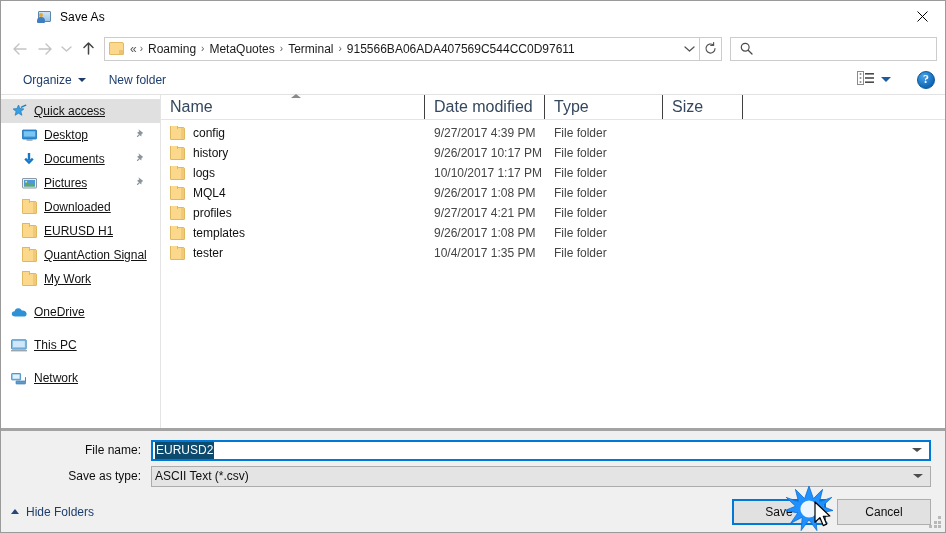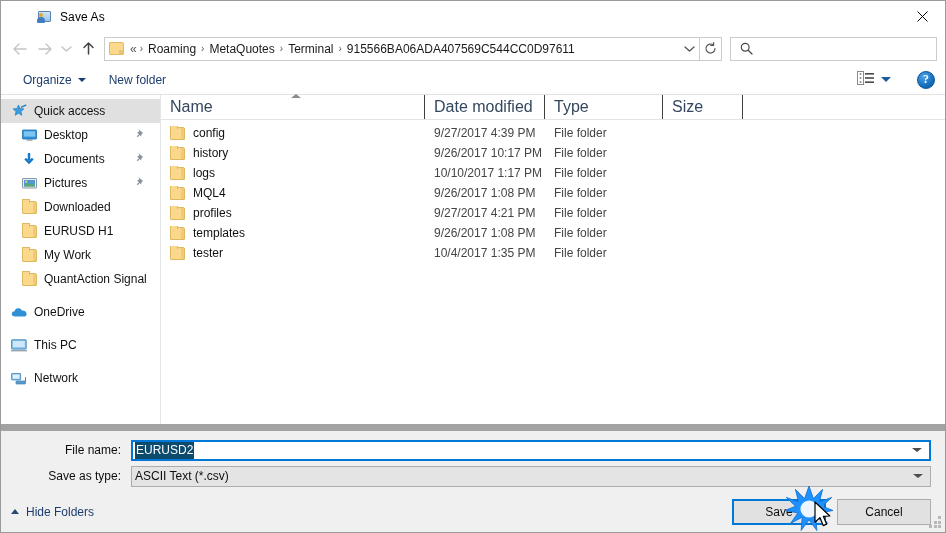--- a/index.html
+++ b/index.html
@@ -177,21 +177,21 @@
     padding-top: 4px; overflow: hidden; background: #ffffff;
   }
   .sb-item {
     height: 24px; display: flex; align-items: center;
     padding-left: 18px; font-size: 12px; color: #121212;
     cursor: default; position: relative;
   }
   .sb-item.root { padding-left: 8px; }
   .sb-item.selected { background: #e0e0e0; }
   .sb-item .ico { flex: 0 0 20px; height:16px; display:flex; align-items:center; justify-content:center; margin-right: 5px; }
-  .sb-label { white-space: nowrap; overflow: hidden; }
+  .sb-label { white-space: nowrap; overflow: hidden; text-decoration: underline; }
   .sb-pin { position: absolute; right: 14px; top: 5px; }
   .sb-gap { height: 9px; }
 
   .folder-ico {
     width: 15px; height: 13px;
     background: #fcd88c; border: 1px solid #e0b95f;
     border-radius: 1px 2px 1px 1px; position: relative;
   }
   .folder-ico::before {
     content:''; position:absolute; left:-1px; top:-3px;
@@ -233,23 +233,23 @@
     white-space: nowrap; overflow: hidden;
   }
   .row .c-name .folder-ico { flex: 0 0 15px; margin-right: 8px; }
   .row .c-date { width: 120px; font-size: 12px; color: #444444; padding-left: 9px; white-space: nowrap; }
   .row .c-type { width: 118px; font-size: 12px; color: #444444; padding-left: 9px; white-space: nowrap; }
   .row .c-size { width: 80px; font-size: 12px; color: #444444; padding-left: 9px; }
 
   
   .formzone {
     flex: 0 0 57px;
-    border-top: 7px solid #a3a3a3;
+    border-top: 3px solid #a3a3a3;
     background: #f0f0f0;
-    padding: 8px 14px 0 12px;
+    padding: 8px 14px 0 32px;
   }
   .frow { display: flex; align-items: center; height: 22px; margin-bottom: 4px; }
   .flabel {
     flex: 0 0 118px; text-align: right; padding-right: 10px;
     font-size: 12px; color: #0d0d0d;
   }
   .combo {
     flex: 1 1 auto; height: 21px; display: flex; align-items: center;
     border: 1px solid #7a7a7a; background: #ffffff; padding-left: 3px;
     position: relative; min-width: 0;
@@ -480,27 +480,27 @@
       <div class="sb-item">
         <span class="ico">
             <span class="folder-ico"></span>
           </span>
         <span class="sb-label">EURUSD H1</span>
       </div>
       <div class="sb-item">
         <span class="ico">
             <span class="folder-ico"></span>
           </span>
-        <span class="sb-label">My Work</span>
+        <span class="sb-label">QuantAction Signal</span>
       </div>
       <div class="sb-item">
         <span class="ico">
             <span class="folder-ico"></span>
           </span>
-        <span class="sb-label">QuantAction Signal</span>
+        <span class="sb-label">My Work</span>
       </div>
 
       <div class="sb-gap"></div>
       <div class="sb-item root">
         <span class="ico">
           <svg width="17" height="12" viewBox="0 0 17 12">
             <path d="M4.3 10.5 C1.9 10.5 0.6 9 0.8 7.4 C1 5.9 2.4 5.1 3.6 5.2 C3.9 3.3 5.6 2.0 7.6 2.2 C9.2 2.3 10.4 3.4 10.8 4.6 C12.8 4.1 15.2 5.3 15.6 7.4 C16 9.4 14.4 10.5 13.0 10.5 Z" fill="#2e91d6"></path>
           </svg>
         </span>
         <span class="sb-label">OneDrive</span>

